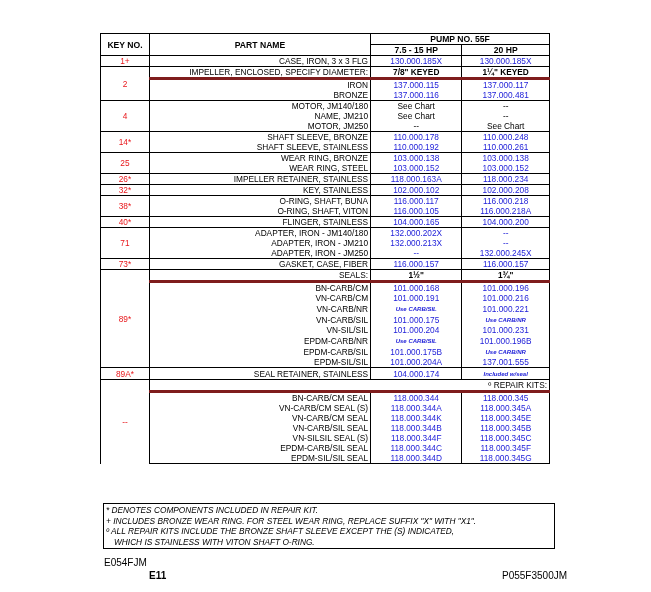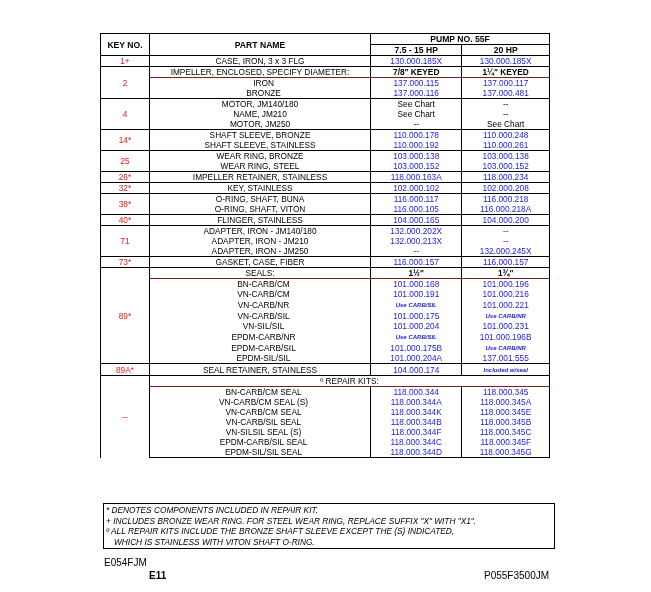--- a/index.html
+++ b/index.html
@@ -1,36 +1,36 @@
 <!DOCTYPE html>
 <html><head>
 <meta charset="utf-8">
 <style>
   html, body { margin: 0; padding: 0; background: #ffffff; }
   body { width: 651px; height: 592px; position: relative; font-family: "Liberation Sans", sans-serif; color: #000; }
   table.parts { position: absolute; left: 100px; top: 33px; width: 450px; border-collapse: collapse; font-size: 8.3px; line-height: 10px; }
   table.parts td, table.parts th { padding: 0 2px; vertical-align: middle; }
   .hdr th { font-weight: bold; font-size: 8.6px; text-align: center; border: 1px solid #000; }
   .key { width: 46px; text-align: center; color: #e8161a; border-left: 1px solid #000; border-right: 1px solid #000; }
-  .name { width: 212px; text-align: center; border-right: 1px solid #000; white-space: nowrap; }
+  .name { width: 212px; text-align: right; border-right: 1px solid #000; white-space: nowrap; }
   .c1 { width: 89px; text-align: center; color: #1b1bd8; border-right: 1px solid #000; white-space: nowrap; }
   .c2 { width: 85px; text-align: center; color: #1b1bd8; border-right: 1px solid #000; white-space: nowrap; }
   .bold { font-weight: bold; color: #000 !important; }
   .ital { font-style: italic; font-size: 6px; font-weight: bold; }
   .sub { padding-left: 9px !important; }
   tr.gtop td { border-top: 1px solid #000; }
-  tr.thin td.name, tr.thin td.c1, tr.thin td.c2 { border-top: 1px solid #7f1d1d; }
+  tr.thin td.name, tr.thin td.c1, tr.thin td.c2 { border-top: 3px solid #7f1d1d; }
   tr.last td { border-bottom: 1px solid #000; }
   .notes { position: absolute; left: 103px; top: 503px; width: 448px; border: 1px solid #000; font-size: 8.3px; line-height: 10.5px; padding: 1px 0 1px 2px; }
   .notes div { white-space: nowrap; font-style: italic; }
   .indent { padding-left: 8px; }
   .foot { position: absolute; font-size: 10px; font-weight: normal; }
   .foot-l1 { left: 104px; top: 557px; }
   .foot-l2 { left: 104px; top: 570px; font-weight: bold; padding-left: 45px; }
-  .foot-r { left: 484px; top: 570px; }
+  .foot-r { left: 502px; top: 570px; }
 </style>
 </head>
 <body>
 
 <table class="parts">
   <thead>
     <tr class="hdr">
       <th rowspan="2" style="width:46px">KEY NO.</th>
       <th rowspan="2">PART NAME</th>
       <th colspan="2">PUMP NO. 55F</th>

